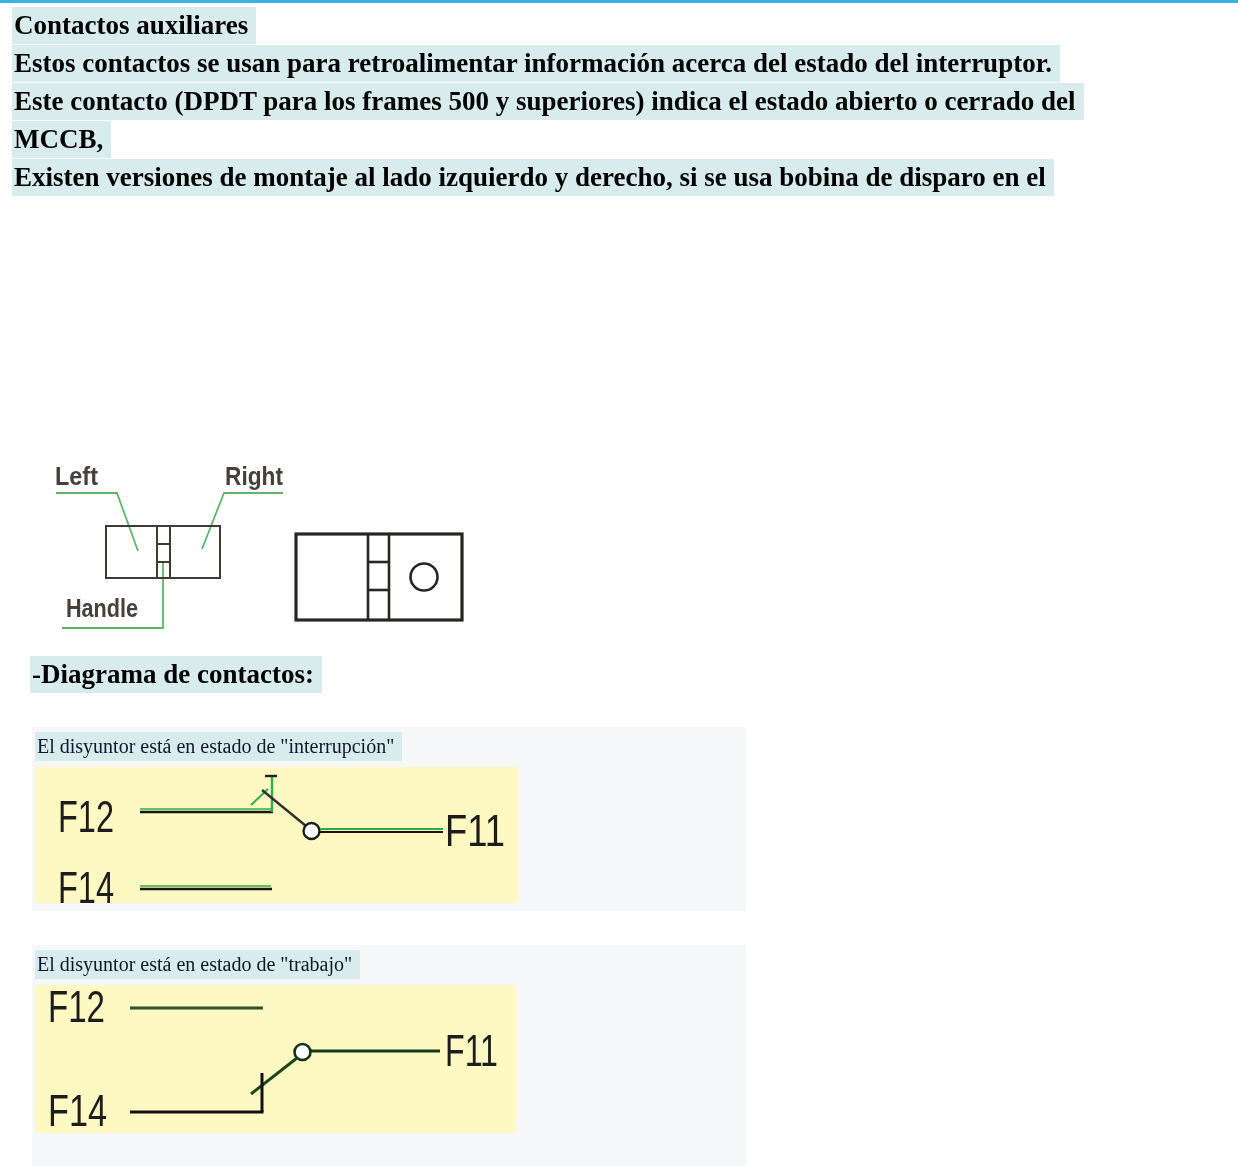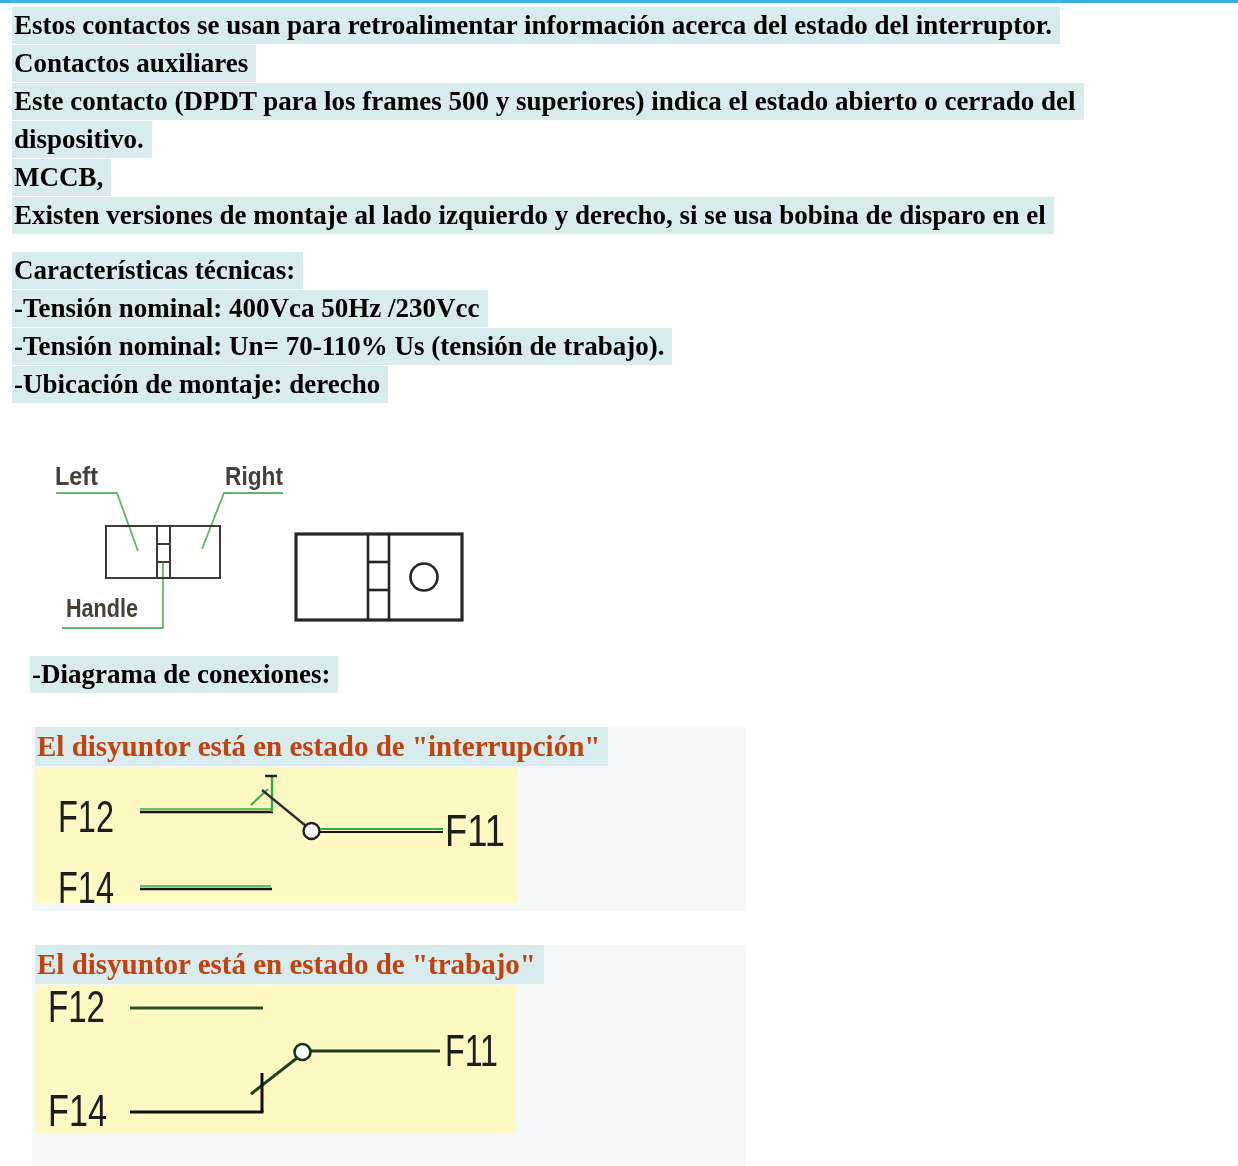--- a/index.html
+++ b/index.html
@@ -4,48 +4,41 @@
 <style>
   html,body{margin:0;padding:0;background:#ffffff;}
   .canvas{position:relative;width:1238px;height:1166px;background:#ffffff;
           font-family:"Liberation Serif",serif;overflow:hidden;}
   .topbar{position:absolute;top:0;left:0;width:1238px;height:3px;background:#3ab3e4;}
   .tblock{position:absolute;left:12px;font-weight:700;font-size:27px;color:#000;white-space:nowrap;}
   .tline{height:38px;line-height:38px;}
   .hl{background:#d8ebed;padding:3px 8px 4px 2px;}
   .panel{position:absolute;background:#f5f7f8;}
   .whitebox{position:absolute;background:#fef9c3;}
-  .ptitle{position:absolute;top:2px;left:3px;font-weight:700;font-size:29px;line-height:34px;
-          white-space:nowrap;color:#c2410c;}
+  .ptitle{position:absolute;top:2px;left:3px;font-weight:400;font-size:20px;line-height:34px;
+          white-space:nowrap;color:#0f172a;}
   .absvg{position:absolute;display:block;}
   .dlabel{font-family:"Liberation Sans",sans-serif;font-size:26px;font-weight:600;fill:#474039;}
   .flabel{font-family:"Liberation Sans",sans-serif;font-size:44px;fill:#1d1d1d;}
 </style>
 </head>
 <body>
 
 <div class="canvas">
 
   <div class="topbar"></div>
 
   <div class="tblock" style="top:6px;">
+    <div class="tline"><span class="hl">Contactos auxiliares</span></div>
     <div class="tline"><span class="hl">Estos contactos se usan para retroalimentar información acerca del estado del interruptor.</span></div>
-    <div class="tline"><span class="hl">Contactos auxiliares</span></div>
     <div class="tline"><span class="hl">Este contacto (DPDT para los frames 500 y superiores) indica el estado abierto o cerrado del</span></div>
-    <div class="tline"><span class="hl">dispositivo.</span></div>
     <div class="tline"><span class="hl">MCCB,</span></div>
     <div class="tline"><span class="hl">Existen versiones de montaje al lado izquierdo y derecho, si se usa bobina de disparo en el</span></div>
   </div>
 
-  <div class="tblock" style="top:251px;">
-    <div class="tline"><span class="hl">Características técnicas:</span></div>
-    <div class="tline"><span class="hl">-Tensión nominal: 400Vca 50Hz /230Vcc</span></div>
-    <div class="tline"><span class="hl">-Tensión nominal: Un= 70-110% Us (tensión de trabajo).</span></div>
-    <div class="tline"><span class="hl">-Ubicación de montaje: derecho</span></div>
-  </div>
 
   <svg class="absvg" style="left:30px;top:450px;" width="450" height="200" viewBox="30 450 450 200">
     <text class="dlabel" x="55" y="485" textLength="43" lengthAdjust="spacingAndGlyphs">Left</text>
     <text class="dlabel" x="225" y="485" textLength="58" lengthAdjust="spacingAndGlyphs">Right</text>
     <text class="dlabel" x="66" y="617" textLength="72" lengthAdjust="spacingAndGlyphs">Handle</text>
 
     <polyline points="56,493 117,493 138,551" fill="none" stroke="#5fb56a" stroke-width="1.8"></polyline>
     <polyline points="283,493 224,493 202,549" fill="none" stroke="#5fb56a" stroke-width="1.8"></polyline>
     <polyline points="163,563 163,628 62,628" fill="none" stroke="#5fb56a" stroke-width="1.8"></polyline>
 
@@ -58,21 +51,21 @@
     <rect x="296" y="534" width="166" height="86" fill="none" stroke="#282624" stroke-width="3.2"></rect>
     <line x1="368" y1="534" x2="368" y2="620" stroke="#282624" stroke-width="2.6"></line>
     <line x1="389" y1="534" x2="389" y2="620" stroke="#282624" stroke-width="2.6"></line>
     <line x1="368" y1="562" x2="389" y2="562" stroke="#282624" stroke-width="2.6"></line>
     <line x1="368" y1="590" x2="389" y2="590" stroke="#282624" stroke-width="2.6"></line>
     <circle cx="424" cy="577" r="13.5" fill="none" stroke="#282624" stroke-width="2.6"></circle>
   </svg>
 
   <div class="tblock" style="top:655px;left:30px;">
     <div class="tline">
-      <span class="hl">-Diagrama de conexiones:</span>
+      <span class="hl">-Diagrama de contactos:</span>
     </div>
   </div>
 
   <div class="panel" style="left:32px;top:727px;width:714px;height:184px;">
     <div class="ptitle">
       <span class="hl">El disyuntor está en estado de "interrupción"</span>
     </div>
     <div class="whitebox" style="left:3px;top:40px;width:483px;height:136px;">
       <svg class="absvg" style="left:0;top:0;" width="483" height="136" viewBox="35 767 483 136">
         <text class="flabel" x="58" y="832" textLength="56" lengthAdjust="spacingAndGlyphs">F12</text>

